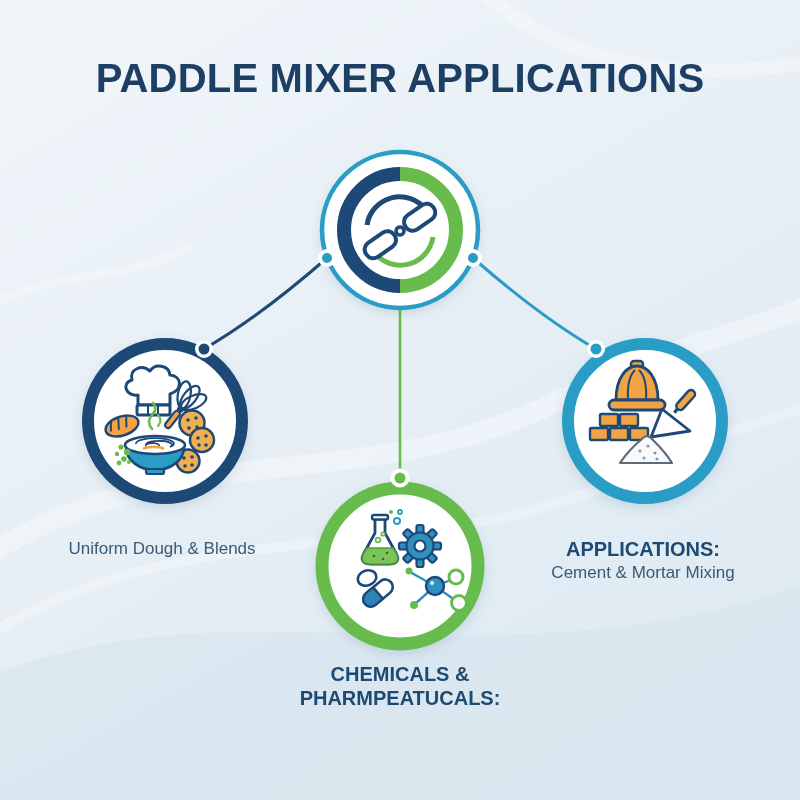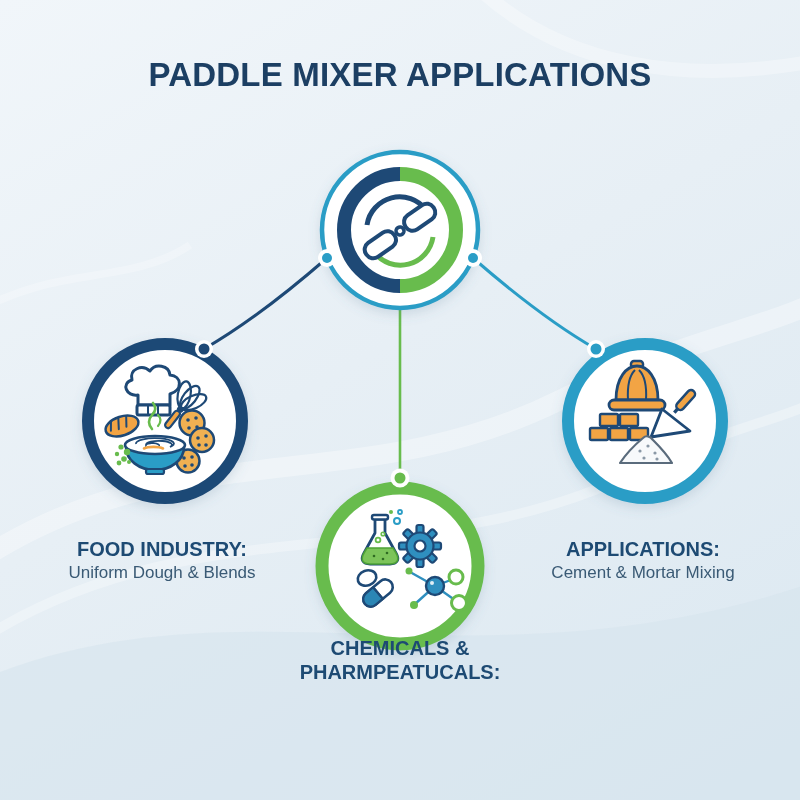--- a/index.html
+++ b/index.html
@@ -11,29 +11,29 @@
   html,body{width:800px;height:800px;overflow:hidden;}
   body{
     position:relative;
     font-family:"Liberation Sans","DejaVu Sans",sans-serif;
     background:linear-gradient(150deg,#f1f6fa 0%,#e7eff5 45%,#dbe8f1 100%);
   }
   svg.bg{position:absolute;left:0;top:0;z-index:0;}
   svg.diagram{position:absolute;left:0;top:0;z-index:1;}
   .title{
     position:absolute;top:56px;left:0;width:800px;z-index:2;
-    text-align:center;font-size:33px;font-weight:700;letter-spacing:.2px;
+    text-align:center;font-size:40px;font-weight:700;letter-spacing:.2px;
     color:var(--text-title);
   }
   .node-label{position:absolute;z-index:2;text-align:center;}
   .node-heading{font-size:20px;font-weight:700;line-height:24px;color:var(--text-heading);}
   .node-desc{font-size:17px;font-weight:400;line-height:24px;color:var(--text-body);}
   .label-food{left:42px;top:537px;width:240px;}
   .label-construction{left:523px;top:537px;width:240px;}
-  .label-chemicals{left:280px;top:636px;width:240px;}
+  .label-chemicals{left:280px;top:662px;width:240px;}
   
   .st-navy{stroke:var(--navy);} .st-teal{stroke:var(--teal);}
   .st-green{stroke:var(--green);} .st-orange{stroke:var(--orange);}
   .fl-navy{fill:var(--navy);} .fl-teal{fill:var(--teal);}
   .fl-green{fill:var(--green);} .fl-orange{fill:var(--orange);}
 </style>
 </head>
 <body>
 
 <svg class="bg" width="800" height="800" viewBox="0 0 800 800">
@@ -240,21 +240,20 @@
   </g>
   <g>
     <circle cx="400" cy="478" r="9.5" fill="#ffffff"></circle>
       <circle cx="400" cy="478" r="5.5" class="fl-green"></circle>
   </g>
 </svg>
 
 <h1 class="title">PADDLE MIXER APPLICATIONS</h1>
 
 <div class="node-label label-food">
-  <div class="node-heading">FOOD INDUSTRY:</div>
   <div class="node-desc">Uniform Dough &amp; Blends</div>
 </div>
 
 <div class="node-label label-construction">
   <div class="node-heading">APPLICATIONS:</div>
   <div class="node-desc">Cement &amp; Mortar Mixing</div>
 </div>
 
 <div class="node-label label-chemicals">
   <div class="node-heading">CHEMICALS &amp; PHARMPEATUCALS:</div>

